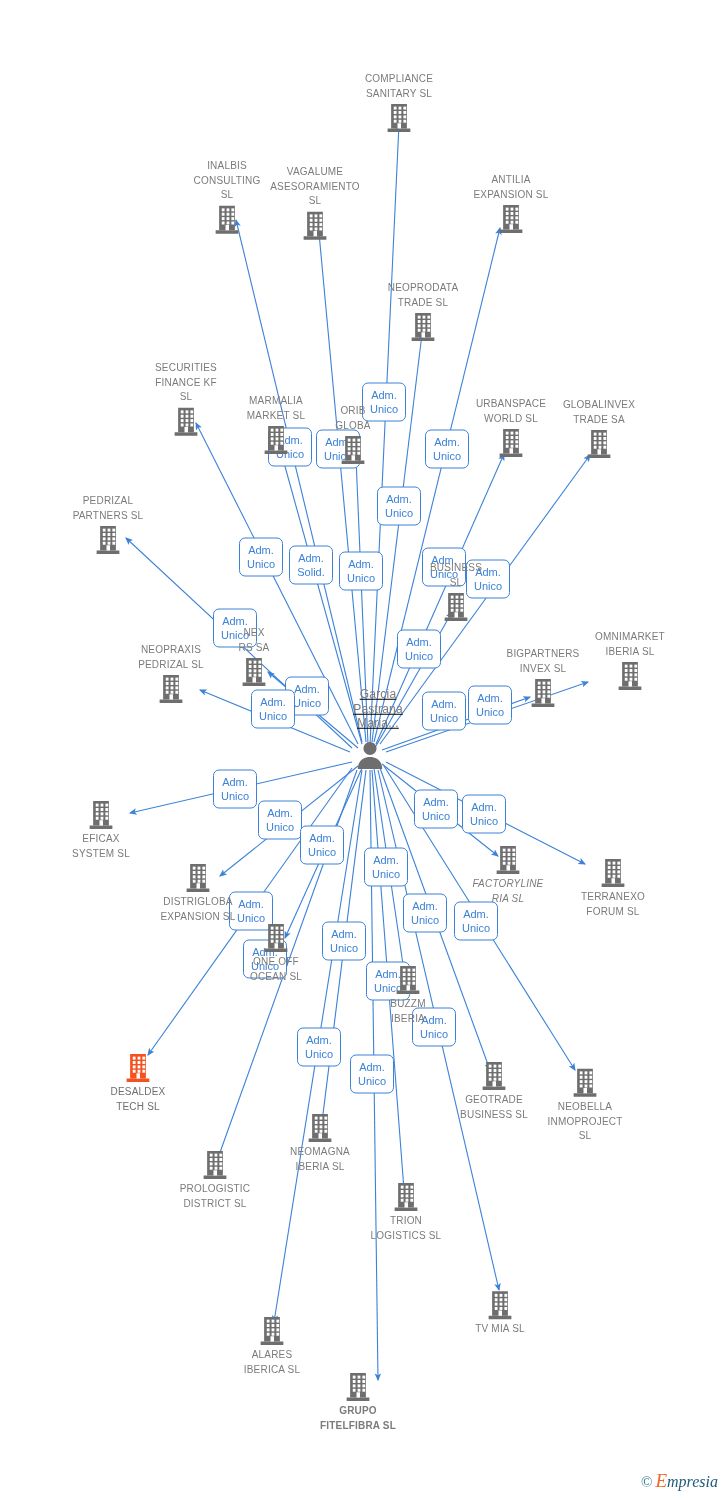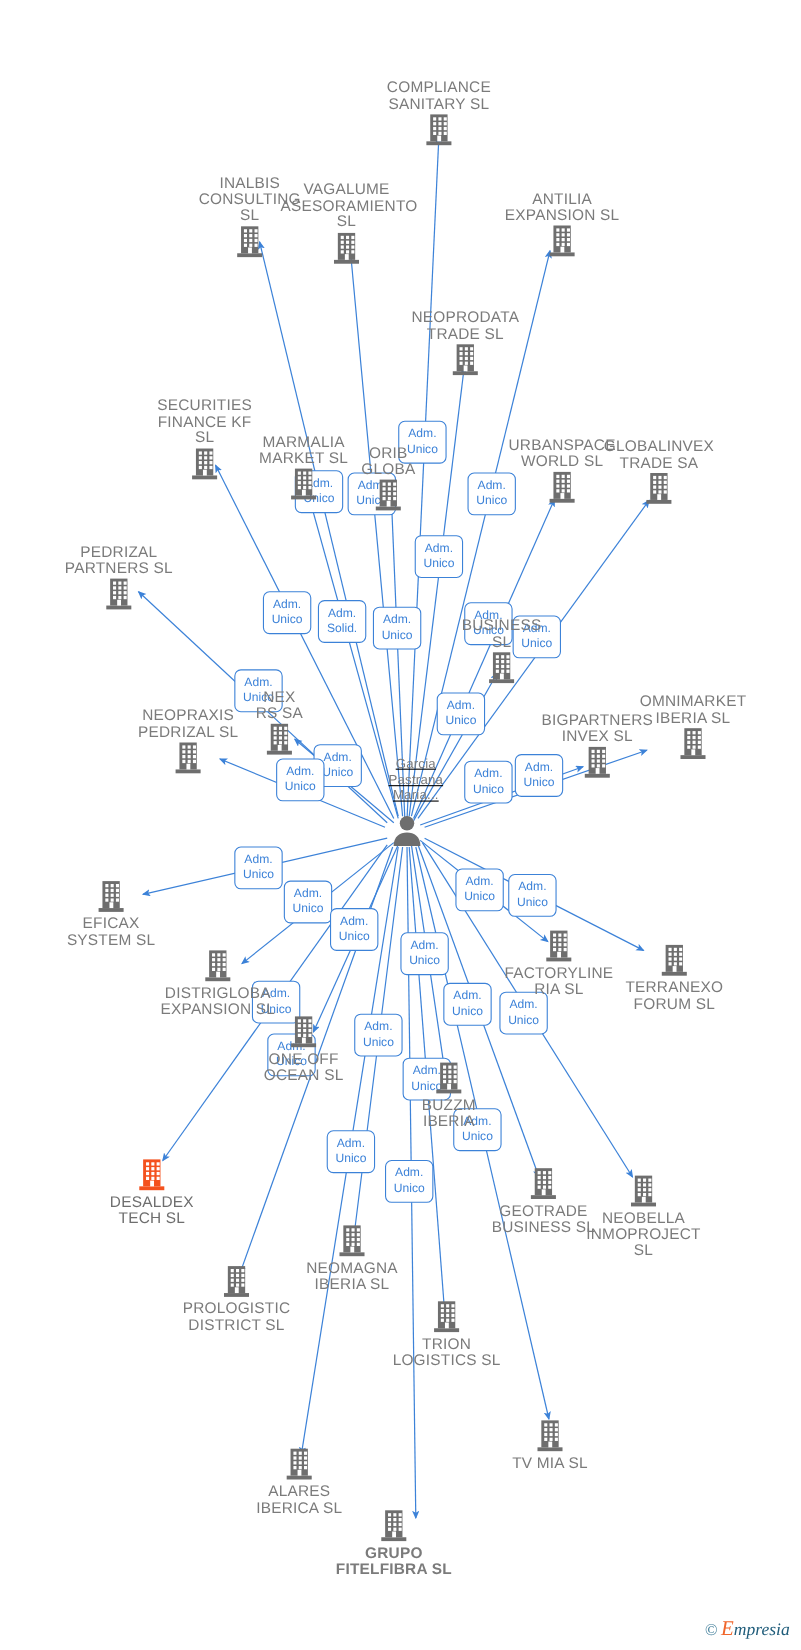--- a/index.html
+++ b/index.html
@@ -32,21 +32,21 @@
     width: 120px;
     user-select: none;
   }
   .node .icon {
     display: block;
     margin: 0 auto;
     line-height: 0;
   }
   .node .label {
     display: block;
-    font-size: 14px;
+    font-size: 10px;
     line-height: 14.5px;
     color: #7b7b7b;
     letter-spacing: 0.2px;
     white-space: pre-line;
     margin-top: 1px;
   }
   .node.label-above .label {
     margin-top: 0;
     margin-bottom: 1px;
   }
@@ -649,21 +649,21 @@
               <rect x="21" y="5" width="3.2" height="3.4"></rect>
               <rect x="21" y="10" width="3.2" height="3.4"></rect>
               <rect x="21" y="15" width="3.2" height="3.4"></rect>
               <rect x="21" y="20" width="3.2" height="3.4"></rect>
               <rect x="14.3" y="24" width="4" height="6"></rect>
             </g>
           </svg></span>
         <span class="label">DISTRIGLOBA
 EXPANSION  SL</span>
       </div>
-      <div class="node" style="left: 508px; top: 875px;">
+      <div class="node" style="left: 508px; top: 875px; font-style: italic;">
         <span class="icon"><svg width="28" height="32" viewBox="0 0 32 36">
             <g fill="#6e6e6e">
               <rect x="7" y="2" width="18" height="28"></rect>
               <rect x="3" y="30" width="26" height="4"></rect>
             </g>
             <g fill="#ffffff">
               <rect x="10" y="5" width="3.2" height="3.4"></rect>
               <rect x="10" y="10" width="3.2" height="3.4"></rect>
               <rect x="10" y="15" width="3.2" height="3.4"></rect>
               <rect x="10" y="20" width="3.2" height="3.4"></rect>

